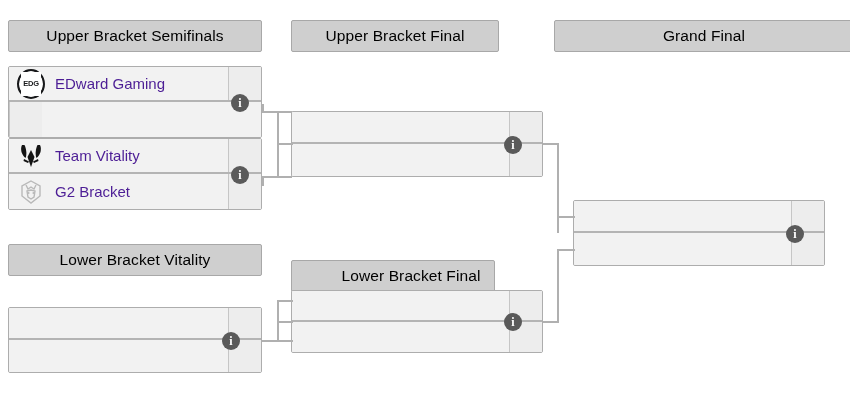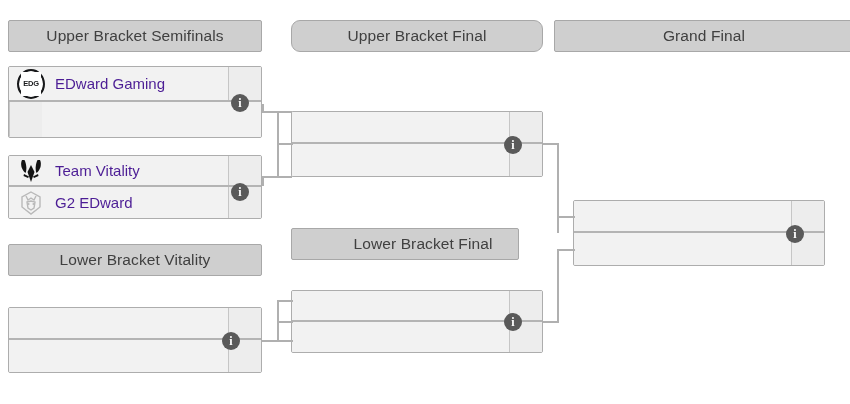--- a/index.html
+++ b/index.html
@@ -16,21 +16,21 @@
     overflow: hidden;
   }
 
   
   .round-header {
     position: absolute;
     box-sizing: border-box;
     background: #cfcfcf;
     border: 1px solid #a8a8a8;
     border-radius: 2px;
-    color: #404040;
+    color: #000000;
     font-size: 15.5px;
     display: flex;
     align-items: center;
     justify-content: center;
     letter-spacing: 0.1px;
     height: 32px;
   }
 
   
   .match {
@@ -142,33 +142,33 @@
 </style>
 </head>
 <body>
 
 <div id="bracket-root">
 
   <div class="round-header" style="left:8px; top:20px; width:254px;">
     <span>Upper Bracket Semifinals</span>
   </div>
 
-  <div class="round-header" style="left:291px; top:20px; width:252px;border-radius:9px;">
+  <div class="round-header" style="left:291px; top:20px; width:208px;">
     <span>Upper Bracket Final</span>
   </div>
 
   <div class="round-header" style="left:554px; top:20px; width:300px;">
     <span>Grand Final</span>
   </div>
 
   <div class="round-header" style="left:8px; top:244px; width:254px;">
     <span>Lower Bracket Vitality</span>
   </div>
 
-  <div class="round-header" style="left:291px; top:228px; width:228px;padding-left:36px;">
+  <div class="round-header" style="left:291px; top:260px; width:204px;padding-left:36px;">
     <span>Lower Bracket Final</span>
   </div>
 
   <div class="conn h" style="left:262px; top:111px; width:30px;"></div>
   <div class="conn v" style="left:262px; top:111px; height:0px;"></div>
 
   <div class="conn h" style="left:262px; top:176px; width:30px;"></div>
 
   <div class="conn v" style="left:277px; top:111px; height:67px;"></div>
   <div class="conn h" style="left:277px; top:143px; width:16px;"></div>
@@ -202,21 +202,21 @@
         <div class="team-name">EDward Gaming</div>
       </div>
       <div class="score-cell"></div>
     </div>
     <div class="match-row">
       <div class="score-cell"></div>
     </div>
     <div class="info-badge" style="left:222px; top:27px;">i</div>
   </div>
 
-  <div class="match" style="left:8px; top:155px; width:254px; height:64px;text-align:right;">
+  <div class="match" style="left:8px; top:138px; width:254px; height:72px;text-align:right;">
     <div class="match-row top">
       <div class="team-cell">
         <div class="team-logo">
           <svg width="26" height="24" viewBox="0 0 26 24" aria-hidden="true">
             <g fill="#141414">
               <path d="M4 1 C2 5 3.5 11 7.5 14 C9 11 8.5 5 6.5 1 Z"></path>
               <path d="M22 1 C24 5 22.5 11 18.5 14 C17 11 17.5 5 19.5 1 Z"></path>
               <path d="M13 6 L16.5 13 L13 23 L9.5 13 Z"></path>
               <path d="M6 15 L11 17.5 L10 19 L5.5 17 Z"></path>
               <path d="M20 15 L15 17.5 L16 19 L20.5 17 Z"></path>
@@ -235,21 +235,21 @@
               <path d="M13 2 L22 7 L22 17 L13 24 L4 17 L4 7 Z"></path>
               <path d="M8 6 L10 10 L13 8 L16 10 L18 6"></path>
               <path d="M9 12 L13 11 L17 12 L16 18 L13 20 L10 18 Z"></path>
             </g>
             <g fill="#b9b9b9">
               <circle cx="10.5" cy="14" r="1.1"></circle>
               <circle cx="15.5" cy="14" r="1.1"></circle>
             </g>
           </svg>
         </div>
-        <div class="team-name">G2 EDward</div>
+        <div class="team-name">G2 Bracket</div>
       </div>
       <div class="score-cell"></div>
     </div>
     <div class="info-badge" style="left:222px; top:27px;">i</div>
   </div>
 
   <div class="match" style="left:291px; top:111px; width:252px; height:66px;">
     <div class="match-row top">
       <div class="team-cell">
         <div class="team-logo empty"></div>

